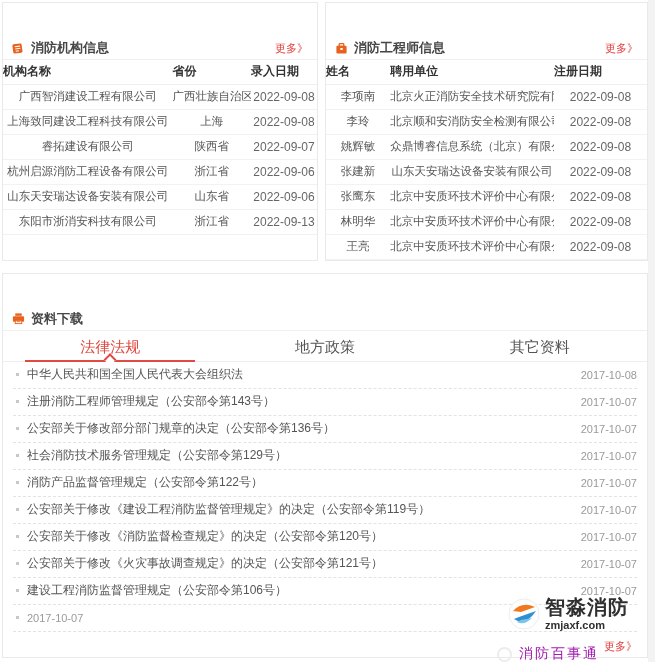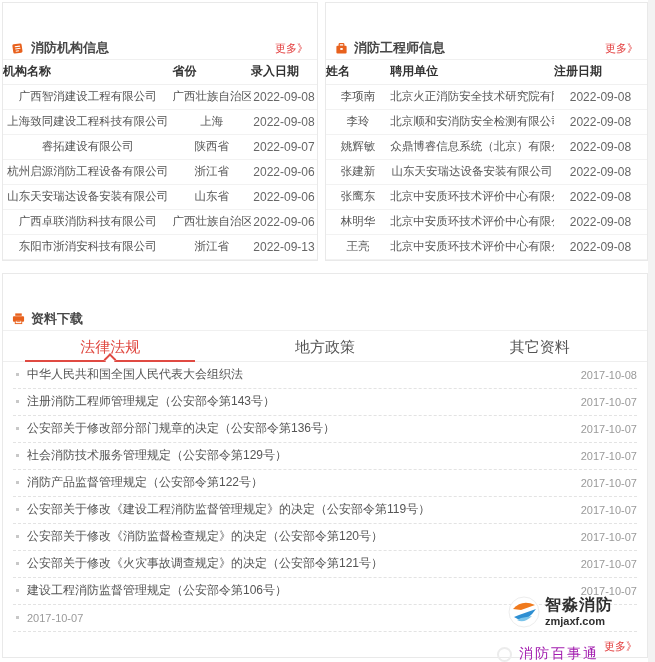--- a/index.html
+++ b/index.html
@@ -73,21 +73,21 @@
   .quick-head { display:flex; align-items:center; gap:4px; padding:10px 12px 6px; }
   .red-bar { width:3px; height:14px; background:#c94040; flex:none; }
   .quick-title { font-size:13px; font-weight:bold; color:#3d3d3d; }
   .links-row { padding:5px 12px 3px 30px; font-size:12px; color:#666; }
   .qlink { cursor:pointer; }
   .q-div { color:#cccccc; margin:0 9px; }
 
   
   .brand { position:absolute; left:508px; top:596px; display:flex; align-items:center; gap:5px; }
   .brand-text { display:flex; flex-direction:column; line-height:1.15; }
-  .brand-name { font-size:16px; font-weight:bold; color:#2f2f2f; letter-spacing:1px; }
+  .brand-name { font-size:20px; font-weight:bold; color:#2f2f2f; letter-spacing:1px; }
   .brand-domain { font-size:11px; font-weight:bold; color:#2f2f2f; }
   .watermark { position:absolute; left:497px; top:645px; display:flex; align-items:center; gap:7px; color:#e0e0e0; }
   .wm-circle { width:15px; height:15px; border:2px solid #ececec; border-radius:50%; }
   .wm-text { font-size:14px; letter-spacing:2px; color:#a21caf; }
 </style>
 </head>
 <body>
 
 <div class="edge-strip"></div>
 
@@ -138,25 +138,20 @@
             <td class="date-cell">2022-09-07</td>
           </tr>
         <tr>
             <td>杭州启源消防工程设备有限公司</td>
             <td>浙江省</td>
             <td class="date-cell">2022-09-06</td>
           </tr>
         <tr>
             <td>山东天安瑞达设备安装有限公司</td>
             <td>山东省</td>
-            <td class="date-cell">2022-09-06</td>
-          </tr>
-        <tr>
-            <td>广西卓联消防科技有限公司</td>
-            <td>广西壮族自治区</td>
             <td class="date-cell">2022-09-06</td>
           </tr>
         <tr>
             <td>东阳市浙消安科技有限公司</td>
             <td>浙江省</td>
             <td class="date-cell">2022-09-13</td>
           </tr>
       </tbody>
     </table>
   </div>

